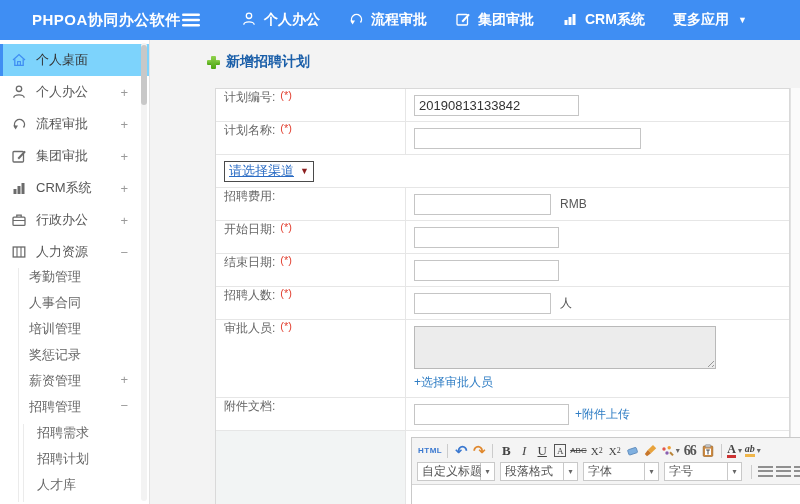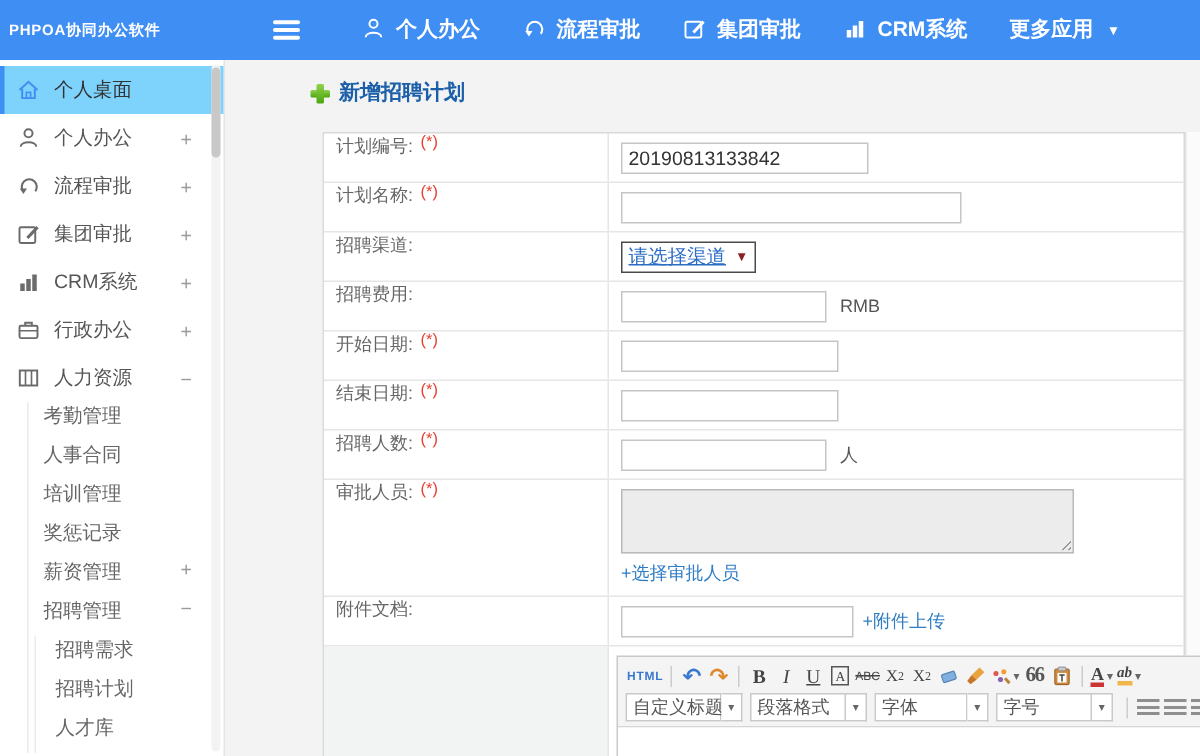--- a/index.html
+++ b/index.html
@@ -1,21 +1,21 @@
 <!DOCTYPE html>
 <html><head>
 <meta charset="utf-8">
 <style>
   *{box-sizing:border-box;margin:0;padding:0}
   html,body{width:800px;height:504px;overflow:hidden}
   body{font-family:"Liberation Sans","DejaVu Sans",sans-serif;background:#f3f3f3;position:relative}
 
   
   .topbar{position:absolute;top:0;left:0;width:800px;height:40px;background:#3f8ef3;display:flex;align-items:center;color:#fff;z-index:5}
-  .logo{width:172px;padding-left:6px;font-size:10px;font-weight:bold;letter-spacing:.5px;white-space:nowrap}
+  .logo{width:172px;padding-left:32px;font-size:15px;font-weight:bold;letter-spacing:.5px;white-space:nowrap}
   .burger{margin:0 14px 0 10px;cursor:pointer;display:flex;align-items:center}
   .nav{display:flex;align-items:center;margin-left:12px}
   .nav-item{display:flex;align-items:center;gap:7px;font-size:14px;font-weight:bold;padding:0 14px;cursor:pointer;white-space:nowrap}
   .nav-caret{font-size:9px;margin-left:2px}
 
   
   .sidebar{position:absolute;top:40px;left:0;width:150px;bottom:0;background:#fff;border-right:1px solid #e3e3e3;padding-top:4px;z-index:4}
   .sb-item{height:32px;display:flex;align-items:center;gap:9px;padding-left:11px;font-size:13px;color:#555;cursor:pointer;position:relative}
   .sb-item .sbico{color:#6b6b6b;display:flex;align-items:center}
   .sb-item.active{background:#7dd3fc;border-left:3px solid #3f8ef3;padding-left:8px;color:#333}
@@ -274,24 +274,20 @@
       <div class="lbl">
           <span>计划名称:</span>
           <span class="req">(*)</span>
         </div>
       <div class="ctl">
           <input class="txt w225" value="" style="">
         </div>
     </div>
 
     <div class="frow h33">
-      <div class="lbl">
-          <span>招聘渠道:</span>
-          <span class="req"></span>
-        </div>
       <div class="ctl">
         <span class="sel">
           <span class="sel-text">请选择渠道</span>
           <span class="sel-caret">▼</span>
         </span>
       </div>
     </div>
 
     <div class="frow h33">
       <div class="lbl">

